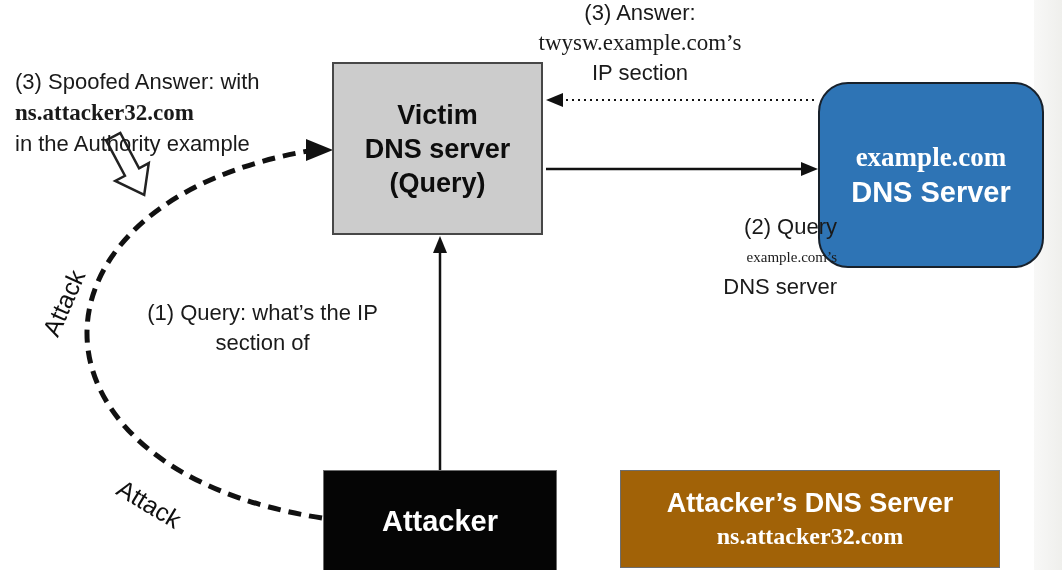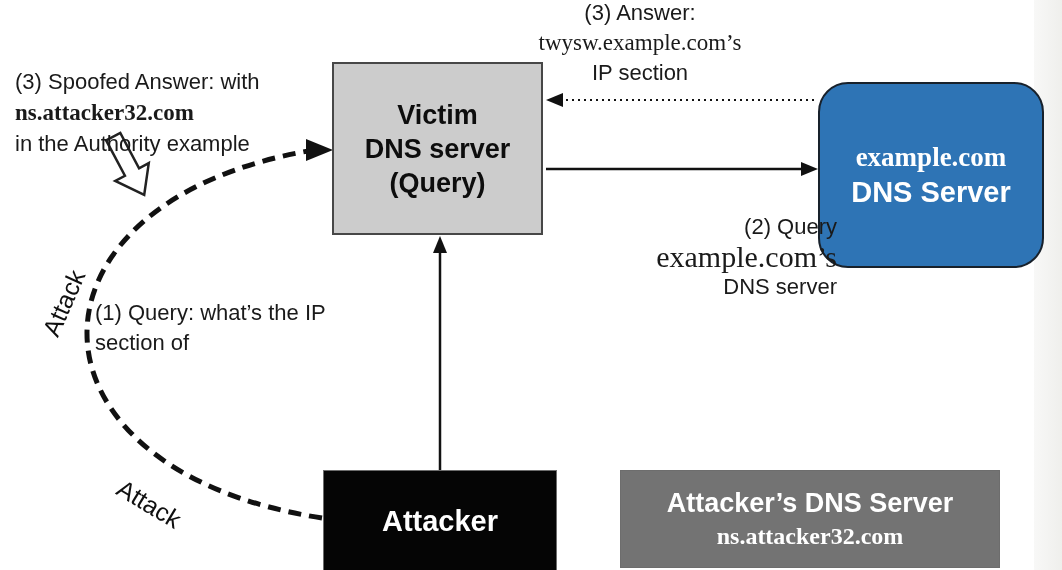--- a/index.html
+++ b/index.html
@@ -16,36 +16,36 @@
 
   
   .node{position:absolute;display:flex;flex-direction:column;align-items:center;justify-content:center;text-align:center;box-sizing:border-box;}
   #victim-box{left:332px;top:62px;width:211px;height:173px;background:#CCCCCC;border:2px solid #474747;}
   #victim-box .ln{font-weight:bold;font-size:27px;line-height:34px;color:#0d0d0d;}
   #example-dns-box{left:818px;top:62px;width:226px;height:186px;background:#2E74B5;border:2px solid #18212b;border-radius:30px;color:#ffffff;margin-top:20px;}
   #example-dns-box .name{font-size:27px;font-weight:bold;line-height:35px;}
   #example-dns-box .sub{font-size:29px;font-weight:bold;line-height:35px;}
   #attacker-box{left:323px;top:470px;width:234px;height:103px;background:#050505;border:1px solid #6d6d6d;color:#ffffff;}
   #attacker-box .ln{font-size:29px;font-weight:bold;}
-  #attacker-dns-box{left:620px;top:470px;width:380px;height:98px;background:#737373;border:1px solid #6d6d6d;color:#ffffff;}
+  #attacker-dns-box{left:620px;top:470px;width:380px;height:98px;background:#a16207;border:1px solid #6d6d6d;color:#ffffff;}
   #attacker-dns-box .t{font-size:27px;font-weight:bold;line-height:34px;}
   #attacker-dns-box .h{font-size:24px;font-weight:bold;line-height:32px;}
 
   
   .note{position:absolute;}
   #spoofed-note{left:15px;top:22px;width:300px;text-align:left;margin-top:44px;}
   #spoofed-note .s{font-size:22px;line-height:31px;}
   #spoofed-note .m{font-size:23px;line-height:31px;font-weight:bold;}
   #answer-note{left:475px;top:-2px;width:330px;text-align:center;}
   #answer-note .s{font-size:22px;line-height:30px;}
   #answer-note .m{font-size:23px;line-height:30px;}
   #query2-note{left:507px;top:182px;width:330px;text-align:right;margin-top:30px;}
   #query2-note .s{font-size:22px;line-height:30px;}
-  #query2-note .m{font-size:30px;line-height:30px;}
-  #query1-note{left:95px;top:298px;width:335px;text-align:left;}
+  #query2-note .m{font-size:15px;line-height:30px;}
+  #query1-note{left:95px;top:298px;width:335px;text-align:center;}
   #query1-note .s{font-size:22px;line-height:30px;}
   #query1-note .m{font-size:24px;line-height:30px;}
   .attack-label{position:absolute;font-size:25px;color:#101010;white-space:nowrap;}
   #attack-upper{left:64px;top:303px;transform:translate(-50%,-50%) rotate(-66deg);}
   #attack-lower{left:149px;top:504px;transform:translate(-50%,-50%) rotate(31deg);}
 </style>
 </head>
 <body>
 
 <div id="canvas">

